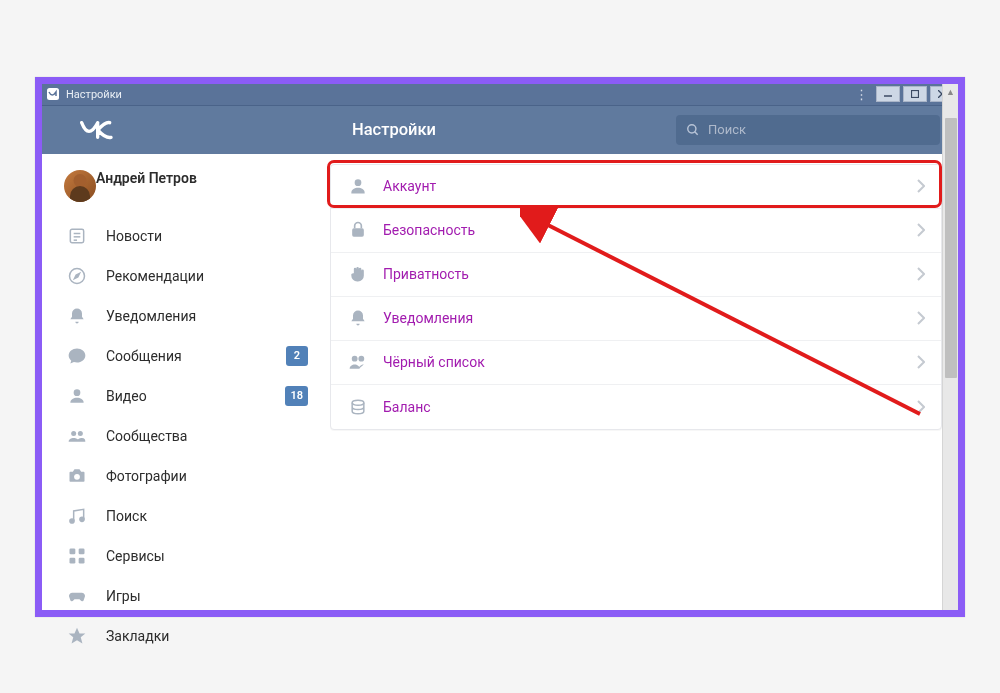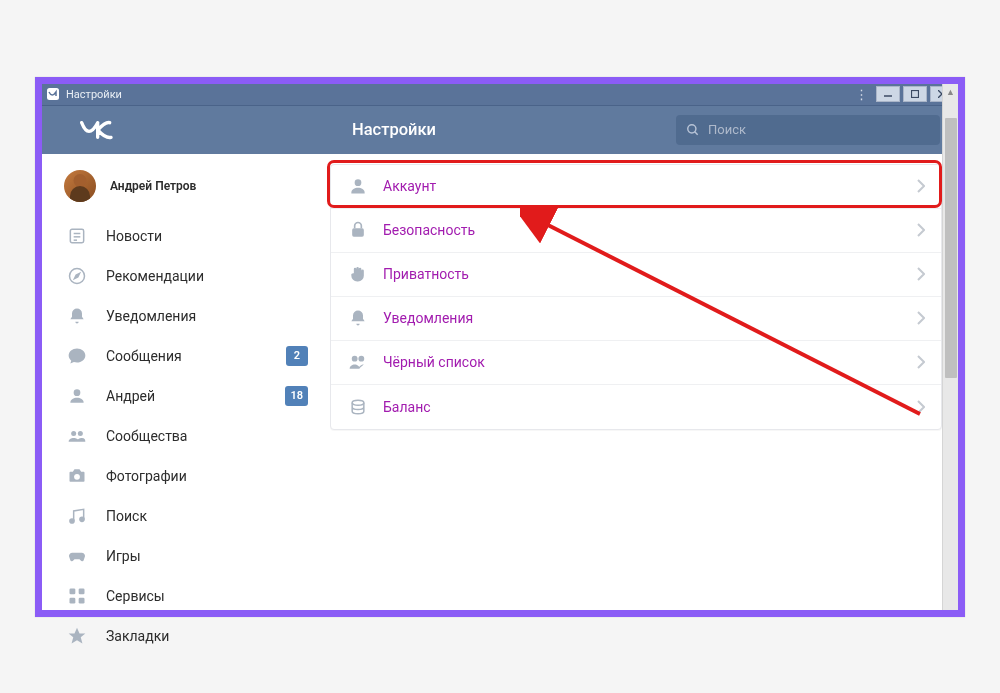--- a/index.html
+++ b/index.html
@@ -13,21 +13,21 @@
     .win-btn { width: 24px; height: 16px; background: #cdd7e5; color: #3b4a63; display: flex; align-items: center; justify-content: center; font-size: 10px; cursor: pointer; border:1px solid #aab5c8;}
     .header { height: 48px; background: #607a9e; display: flex; align-items: center; padding: 0 18px 0 38px; }
     .vk-logo { width: 60px; color: #fff; display:flex; align-items:center;}
     .header-title { color: #fff; font-size: 16.5px; font-weight: 500; margin-left: 212px; }
     .header-spacer { flex: 1; }
     .search-box { width: 264px; height: 30px; background: #506b8f; border-radius: 4px; display: flex; align-items: center; padding: 0 10px; color: #b7c3d6; }
     .search-box input { background: transparent; border: none; outline: none; color: #5eead4; font-size: 13px; margin-left: 8px; flex:1;}
     .search-box input::placeholder { color: #aeb9cb; }
     .body-area { display: flex; background: #fff; height: calc(100% - 70px); }
     .sidebar { width: 288px; padding: 10px 12px 10px 14px; }
-    .sb-profile { display: flex; align-items: center; gap: 14px; padding: 6px 8px 14px 8px; font-size: 12px; font-weight: 600; color: #2c2c2c;}
+    .sb-profile { display: flex; padding: 6px 8px 14px 8px; font-size: 14px; font-weight: 600; color: #2c2c2c;}
     .avatar { width: 32px; height: 32px; border-radius: 50%; background: linear-gradient(135deg, #c47a3e 0%, #8a4d20 100%); position:relative; overflow:hidden;}
     .avatar::after{content:""; position:absolute; bottom:-4px; left:50%; transform:translateX(-50%); width:20px; height:20px; background:#5d3a1d; border-radius:50% 50% 0 0;}
     .avatar::before{content:""; position:absolute; top:4px; left:50%; transform:translateX(-50%); width:13px; height:13px; background:#a35f2e; border-radius:50%;}
     .sb-item { display: flex; align-items: center; height: 40px; padding: 0 10px; font-size: 14px; color: #2c2c2c; cursor: pointer; border-radius:4px;}
     .sb-icon { width: 22px; height: 22px; margin-right: 18px; color: #aab4c0; display: flex; align-items: center; justify-content: center; }
     .sb-badge { margin-left: auto; min-width: 22px; height: 20px; background: #5181b8; color: #fff; border-radius: 3px; display: flex; align-items: center; justify-content: center; font-size: 11px; font-weight: 600; padding:0 5px;}
     .content { flex: 1; padding: 10px 16px 16px 0; position: relative; }
     .card { background: #fff; border: 1px solid #e7e8ec; border-radius: 4px; overflow: hidden; box-shadow: 0 1px 0 rgba(0,0,0,0.03);}
     .setting-row { display: flex; align-items: center; height: 44px; padding: 0 16px; border-bottom: 1px solid #eff0f2; cursor: pointer; font-size: 14px; color: #a21caf; position:relative;}
     .setting-row:last-child{border-bottom:none;justify-content:center;}
@@ -137,21 +137,21 @@
         <span>Сообщения</span>
         <span class="sb-badge">2</span>
       </div>
       <div class="sb-item">
         <span class="sb-icon">
             <svg width="20" height="20" viewBox="0 0 24 24" fill="currentColor">
               <circle cx="12" cy="8" r="4"></circle>
               <path d="M4 20c0-4 4-6 8-6s8 2 8 6"></path>
             </svg>
           </span>
-        <span>Андрей</span>
+        <span>Видео</span>
         <span class="sb-badge">18</span>
       </div>
       <div class="sb-item">
         <span class="sb-icon">
             <svg width="20" height="20" viewBox="0 0 24 24" fill="currentColor">
               <circle cx="8" cy="9" r="3"></circle>
               <circle cx="16" cy="9" r="3"></circle>
               <path d="M2 19c0-3 3-4.5 6-4.5s6 1.5 6 4.5M12 19c0-3 3-4.5 6-4.5s4 1.5 4 4.5"></path>
             </svg>
           </span>
@@ -172,35 +172,35 @@
               <path d="M8 18V6l12-2v12"></path>
               <circle cx="6" cy="18" r="2.5" fill="currentColor"></circle>
               <circle cx="18" cy="16" r="2.5" fill="currentColor"></circle>
             </svg>
           </span>
         <span>Поиск</span>
       </div>
       <div class="sb-item">
         <span class="sb-icon">
             <svg width="20" height="20" viewBox="0 0 24 24" fill="currentColor">
-              <path d="M6 8h12a4 4 0 013 6l-1 3a2 2 0 01-3.5.5L15 16H9l-1.5 1.5A2 2 0 014 17l-1-3a4 4 0 013-6z"></path>
-            </svg>
-          </span>
-        <span>Игры</span>
-      </div>
-      <div class="sb-item">
-        <span class="sb-icon">
-            <svg width="20" height="20" viewBox="0 0 24 24" fill="currentColor">
               <rect x="3" y="3" width="7" height="7" rx="1.5"></rect>
               <rect x="14" y="3" width="7" height="7" rx="1.5"></rect>
               <rect x="3" y="14" width="7" height="7" rx="1.5"></rect>
               <rect x="14" y="14" width="7" height="7" rx="1.5"></rect>
             </svg>
           </span>
         <span>Сервисы</span>
+      </div>
+      <div class="sb-item">
+        <span class="sb-icon">
+            <svg width="20" height="20" viewBox="0 0 24 24" fill="currentColor">
+              <path d="M6 8h12a4 4 0 013 6l-1 3a2 2 0 01-3.5.5L15 16H9l-1.5 1.5A2 2 0 014 17l-1-3a4 4 0 013-6z"></path>
+            </svg>
+          </span>
+        <span>Игры</span>
       </div>
       <div class="sb-item">
         <span class="sb-icon">
             <svg width="20" height="20" viewBox="0 0 24 24" fill="currentColor">
               <polygon points="12,2 15,9 22,9 16.5,13.5 18.5,21 12,17 5.5,21 7.5,13.5 2,9 9,9"></polygon>
             </svg>
           </span>
         <span>Закладки</span>
       </div>
     </div>

